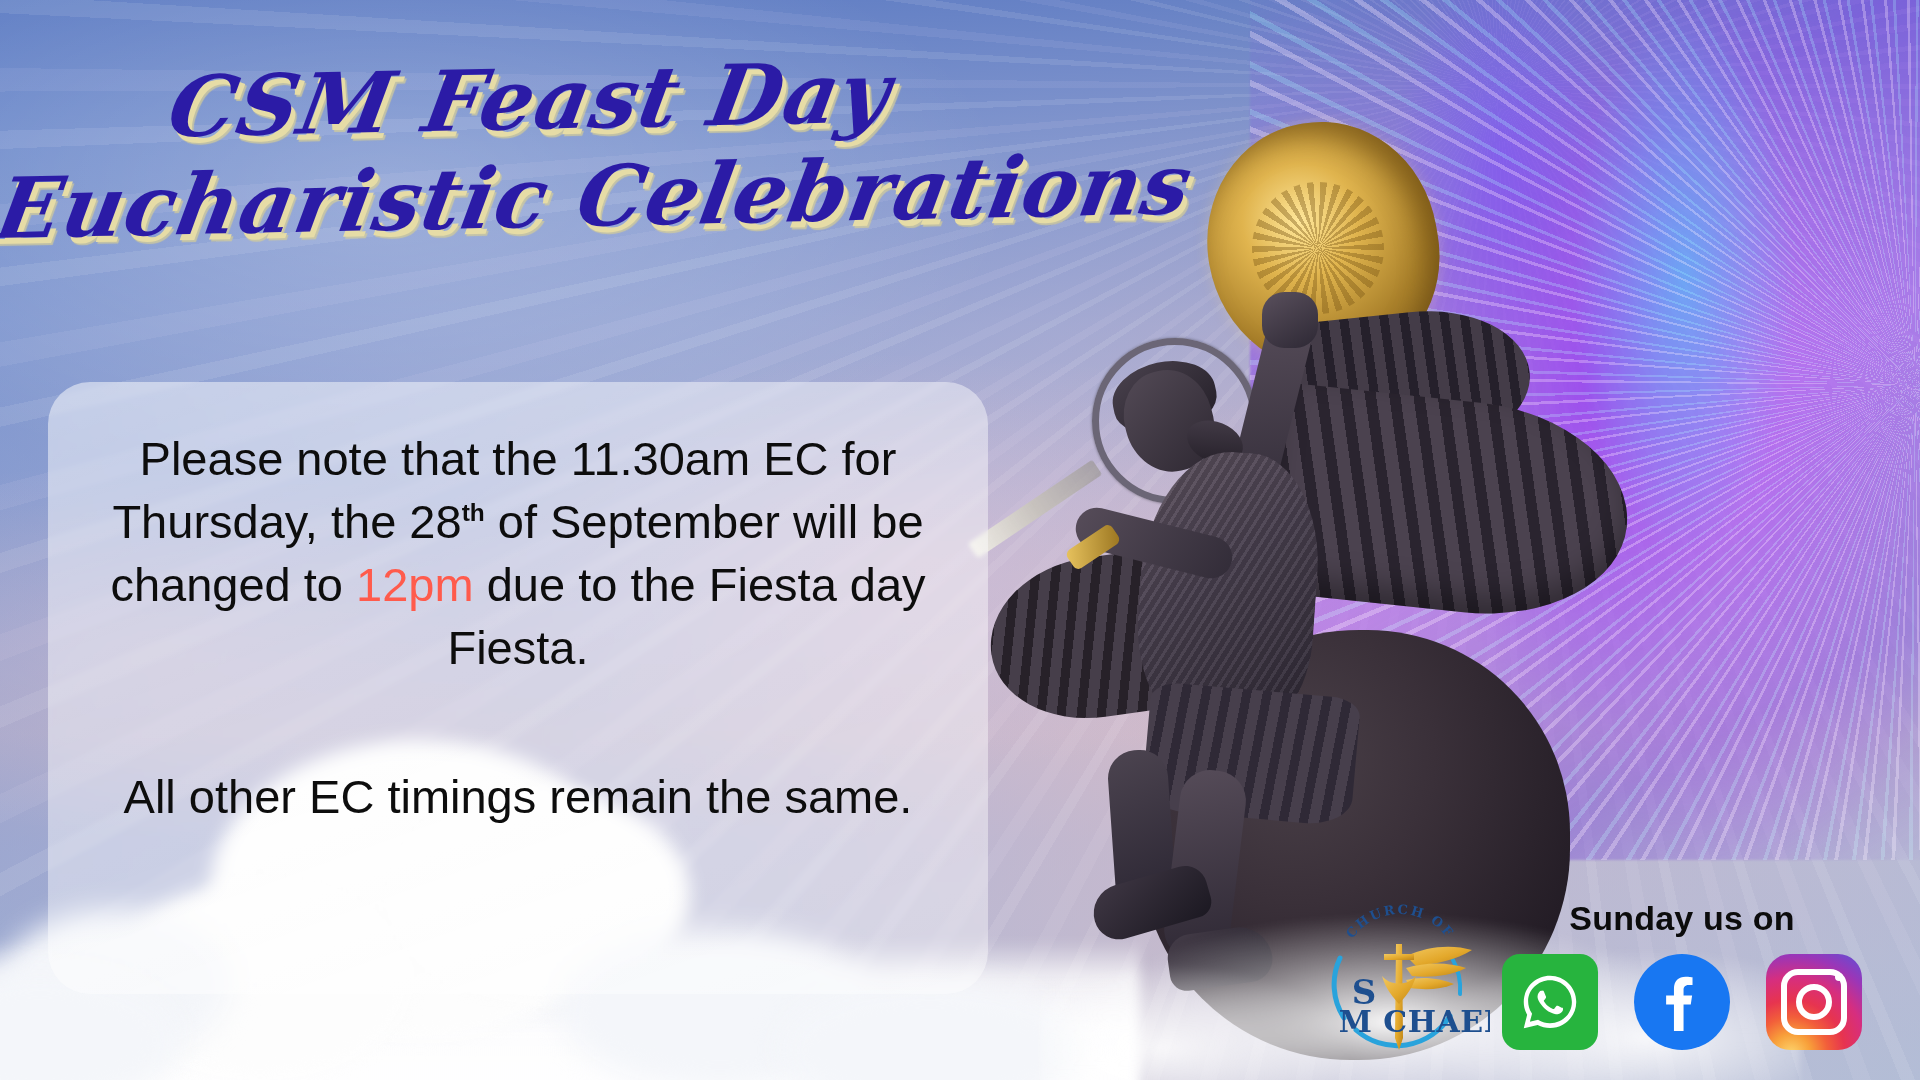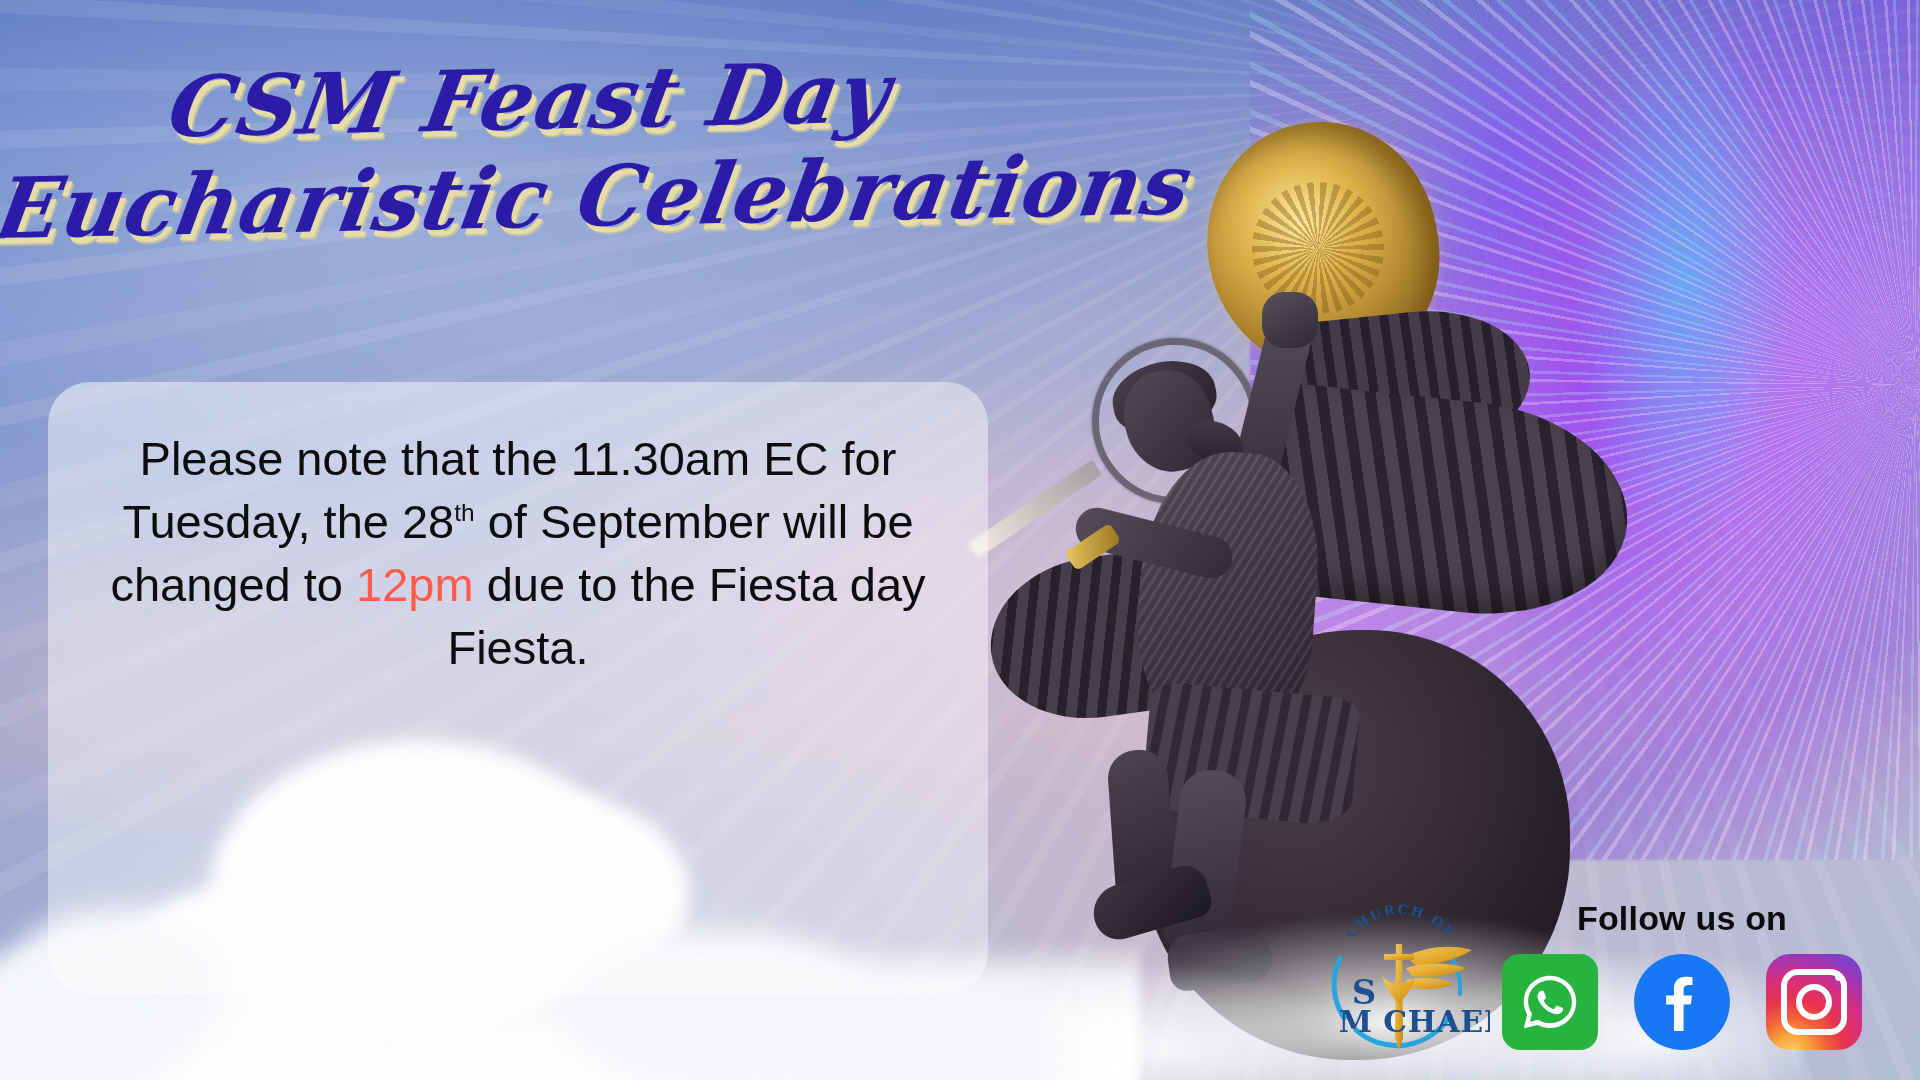--- a/index.html
+++ b/index.html
@@ -82,21 +82,21 @@
     border-radius:42px;
     backdrop-filter:blur(2px);
     z-index:7;}
   .panel-inner{position:absolute;inset:0;padding:46px 40px 0 40px;box-sizing:border-box;
     text-align:center;color:#0d0d0d;
     font-family:"Liberation Sans",sans-serif;
     font-size:47px;line-height:1.34;}
   .para1{margin:0;}
   .para2{margin:86px 0 0 0;}
   .hl{color:#FF5B4C;font-weight:400;}
-  sup{font-size:.52em;vertical-align:super;line-height:0;}
+  sup{font-size:.52em;vertical-align:super;line-height:0;font-weight:bold;}
 
   
   .statue{position:absolute;left:1000px;top:70px;width:620px;height:1010px;z-index:5;}
   .halo{position:absolute;left:92px;top:268px;width:152px;height:152px;border-radius:50%;
      border:7px solid #6b6676;box-shadow:0 0 3px rgba(0,0,0,.4);background:transparent;}
   .head{position:absolute;left:125px;top:300px;width:88px;height:102px;border-radius:46% 48% 44% 50%;
      background:linear-gradient(145deg,#534a56,#2e2832);transform:rotate(-14deg);}
   .hair{position:absolute;left:112px;top:292px;width:104px;height:68px;border-radius:50% 50% 40% 40%;
      background:linear-gradient(150deg,#4a424e,#241f28);transform:rotate(-12deg);}
   .hair2{position:absolute;left:186px;top:352px;width:58px;height:40px;border-radius:50%;
@@ -256,21 +256,22 @@
   </div>
   <div class="mistwhite"></div>
 
   <div class="title-wrap">
     <div class="title-line l1">CSM Feast Day</div>
     <div class="title-line l2">Eucharistic Celebrations</div>
   </div>
 
   <div class="panel">
     <div class="panel-inner">
-      <p class="para1"><span>Please note that the 11.30am EC for Tuesday, the 28</span><sup>th</sup><span> of September will be changed to </span><span class="hl">12pm</span><span> due to the Fiesta day Fiesta.</span></p>
+      <p class="para1"><span>Please note that the 11.30am EC for Thursday, the 28</span><sup>th</sup><span> of September will be changed to </span><span class="hl">12pm</span><span> due to the Fiesta day Fiesta.</span></p>
+      <p class="para2">All other EC timings remain the same.</p>
     </div>
   </div>
 
   <div class="logo">
     <svg viewBox="0 0 180 160" width="180" height="160">
       <defs>
         <path id="arcpath" d="M 32,74 A 58,58 0 0 1 148,74" fill="none"></path>
         <linearGradient id="goldg" x1="0" y1="0" x2="1" y2="1">
           <stop offset="0%" stop-color="#F2C860"></stop>
           <stop offset="55%" stop-color="#E3A82B"></stop>
@@ -293,21 +294,21 @@
       <text font-family="DejaVu Serif, serif" font-size="13" font-weight="700" fill="#1E4F8F" letter-spacing="2.2">
         <textPath href="#arcpath" startOffset="50%" text-anchor="middle"><tspan>CHURCH OF</tspan></textPath>
       </text>
 
       <text x="54" y="106" font-family="DejaVu Serif, serif" font-size="34" font-weight="700" fill="#1E4F8F" text-anchor="middle">S</text>
       <text x="112" y="134" font-family="DejaVu Serif, serif" font-size="30" font-weight="700" fill="#1E4F8F" text-anchor="middle" letter-spacing="0.5">M   CHAEL</text>
     </svg>
   </div>
 
   <div class="follow-wrap">
-    <div class="follow-label">Follow us on</div>
+    <div class="follow-label">Sunday us on</div>
     <div class="social-row">
 
       <div class="sicon wa">
         <svg viewBox="0 0 64 64" width="70" height="70">
           <path fill="#ffffff" d="M32 8C18.7 8 8 18.7 8 32c0 4.2 1.1 8.2 3.1 11.7L8 56l12.7-3c3.4 1.8 7.2 2.8 11.3 2.8C45.3 55.8 56 45.1 56 31.9 56 18.7 45.3 8 32 8zm0 43.4c-3.7 0-7.2-1-10.2-2.8l-.7-.4-7.5 1.8 2-7.3-.5-.8c-2-3.2-3.1-6.9-3.1-10.9C12 20.9 21 12 32 12s20 8.9 20 19.9-9 19.5-20 19.5z"></path>
           <path fill="#ffffff" d="M43 37.4c-.6-.3-3.5-1.7-4-1.9-.5-.2-.9-.3-1.3.3-.4.6-1.5 1.9-1.8 2.3-.3.4-.7.4-1.3.2-.6-.3-2.5-.9-4.8-2.9-1.8-1.6-3-3.5-3.3-4.1-.3-.6 0-.9.3-1.2.3-.3.6-.7.9-1.1.3-.4.4-.6.6-1 .2-.4.1-.8 0-1.1-.2-.3-1.3-3.2-1.8-4.3-.5-1.1-1-1-1.3-1h-1.1c-.4 0-1 .1-1.5.7-.5.6-2 1.9-2 4.7s2 5.5 2.3 5.9c.3.4 4 6.4 9.8 8.7 5.8 2.3 5.8 1.5 6.9 1.4 1-.1 3.4-1.4 3.9-2.7.5-1.3.5-2.5.3-2.7-.1-.2-.5-.3-1.1-.6z"></path>
         </svg>
       </div>
 
       <div class="sicon fb">

